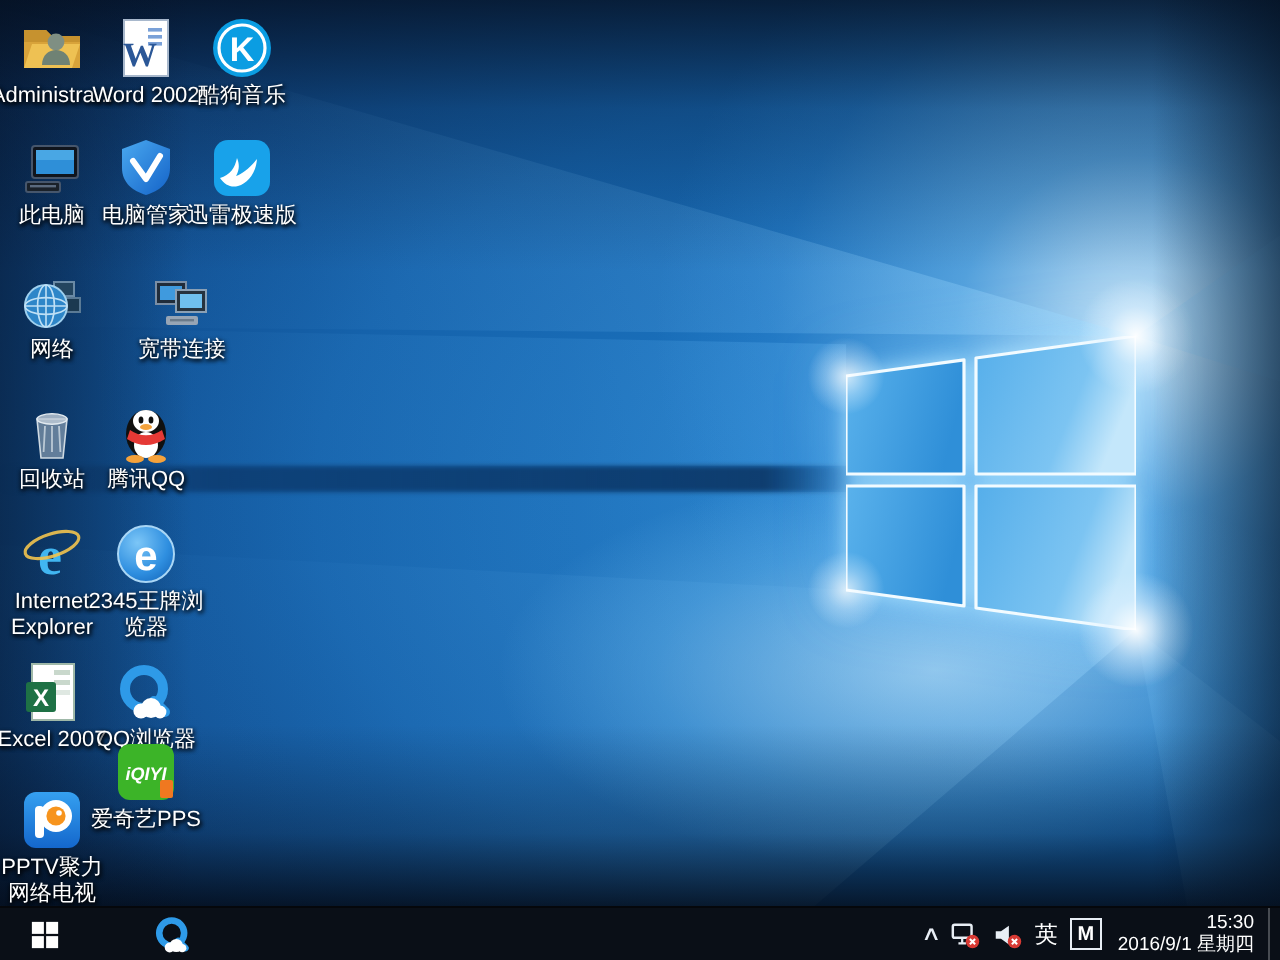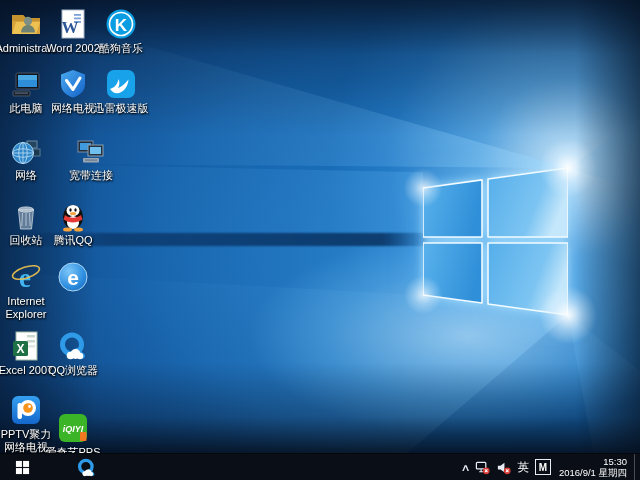--- a/index.html
+++ b/index.html
@@ -162,21 +162,21 @@
             <defs>
               <linearGradient id="pmg" x1="0" y1="0" x2="1" y2="1">
                 <stop offset="0" stop-color="#4aa9f0"></stop>
                 <stop offset="1" stop-color="#1463c8"></stop>
               </linearGradient>
             </defs>
             <path d="M16 2l12 4.5V16c0 7.5-5.5 11.5-12 13.5C9.5 27.5 4 23.5 4 16V6.5z" fill="url(#pmg)"></path>
             <path d="M9.5 12.5l6.5 9 7-11.5" stroke="#fff" stroke-width="3" fill="none" stroke-linecap="round" stroke-linejoin="round"></path>
           </svg>
         </span>
-        <span class="lbl">网络电视</span>
+        <span class="lbl">电脑管家</span>
       </div>
       <div class="dicon" style="left: 90px; top: 68px; font-family: Liberation Serif, serif;">
         <span class="ic">
           <svg viewBox="0 0 32 32">
             <rect x="2" y="2" width="28" height="28" rx="7" fill="#18a2ea"></rect>
             <path d="M5 21c5-1.5 7.5-5 8.5-10 1.5 3.5 1 6.5-.5 9 3-1 6.5-3.5 10.5-8.5-.5 7-4.5 12-9.5 13.5-3.5 1-6.5-.5-9-4z" fill="#fff"></path>
           </svg>
         </span>
         <span class="lbl">迅雷极速版</span>
       </div>
@@ -252,20 +252,21 @@
                 <stop offset="0" stop-color="#7cc6f7"></stop>
                 <stop offset=".6" stop-color="#2f8fe0"></stop>
                 <stop offset="1" stop-color="#1263b8"></stop>
               </radialGradient>
             </defs>
             <circle cx="16" cy="16" r="14" fill="url(#g2345)"></circle>
             <circle cx="16" cy="16" r="14" fill="none" stroke="#a9d6f5"></circle>
             <text x="16" y="24" font-size="21" font-weight="bold" fill="#fff" text-anchor="middle" font-family="Liberation Sans,sans-serif">e</text>
           </svg>
         </span>
+        <span class="lbl">2345王牌浏览器</span>
       </div>
       <div class="dicon" style="left: -5px; top: 330px;">
         <span class="ic">
           <svg viewBox="0 0 32 32">
             <rect x="6" y="2" width="21" height="28" fill="#fff" stroke="#9fb8a8"></rect>
             <rect x="17" y="5" width="8" height="2.5" fill="#c9d8cc"></rect>
             <rect x="17" y="10" width="8" height="2.5" fill="#c9d8cc"></rect>
             <rect x="17" y="15" width="8" height="2.5" fill="#dfe8e2"></rect>
             <rect x="3" y="11" width="15" height="15" rx="1.5" fill="#1e7145"></rect>
             <text x="10.5" y="23" font-size="12" font-weight="bold" fill="#fff" text-anchor="middle" font-family="Liberation Sans,sans-serif">X</text>
@@ -296,21 +297,21 @@
             </defs>
             <rect x="2" y="2" width="28" height="28" rx="6" fill="url(#pptvg)"></rect>
             <rect x="7.5" y="9" width="4.5" height="16" rx="2" fill="#fff"></rect>
             <circle cx="18" cy="14" r="8" fill="#fff"></circle>
             <circle cx="18" cy="14" r="4.8" fill="#f7941d"></circle>
             <circle cx="19.5" cy="12.5" r="1.4" fill="#fff"></circle>
           </svg>
         </span>
         <span class="lbl">PPTV聚力 网络电视</span>
       </div>
-      <div class="dicon" style="left: 42px; top: 412px;">
+      <div class="dicon" style="left: 42px; top: 370px;">
         <span class="ic">
           <svg viewBox="0 0 32 32">
             <rect x="2" y="2" width="28" height="28" rx="6" fill="#3cb428"></rect>
             <rect x="23" y="20" width="6.5" height="9" rx="1" fill="#f07820"></rect>
             <text x="16" y="20" font-size="9" font-weight="bold" font-style="italic" fill="#fff" text-anchor="middle" font-family="Liberation Sans,sans-serif">iQIYI</text>
           </svg>
         </span>
         <span class="lbl">爱奇艺PPS</span>
       </div>
     </div>

